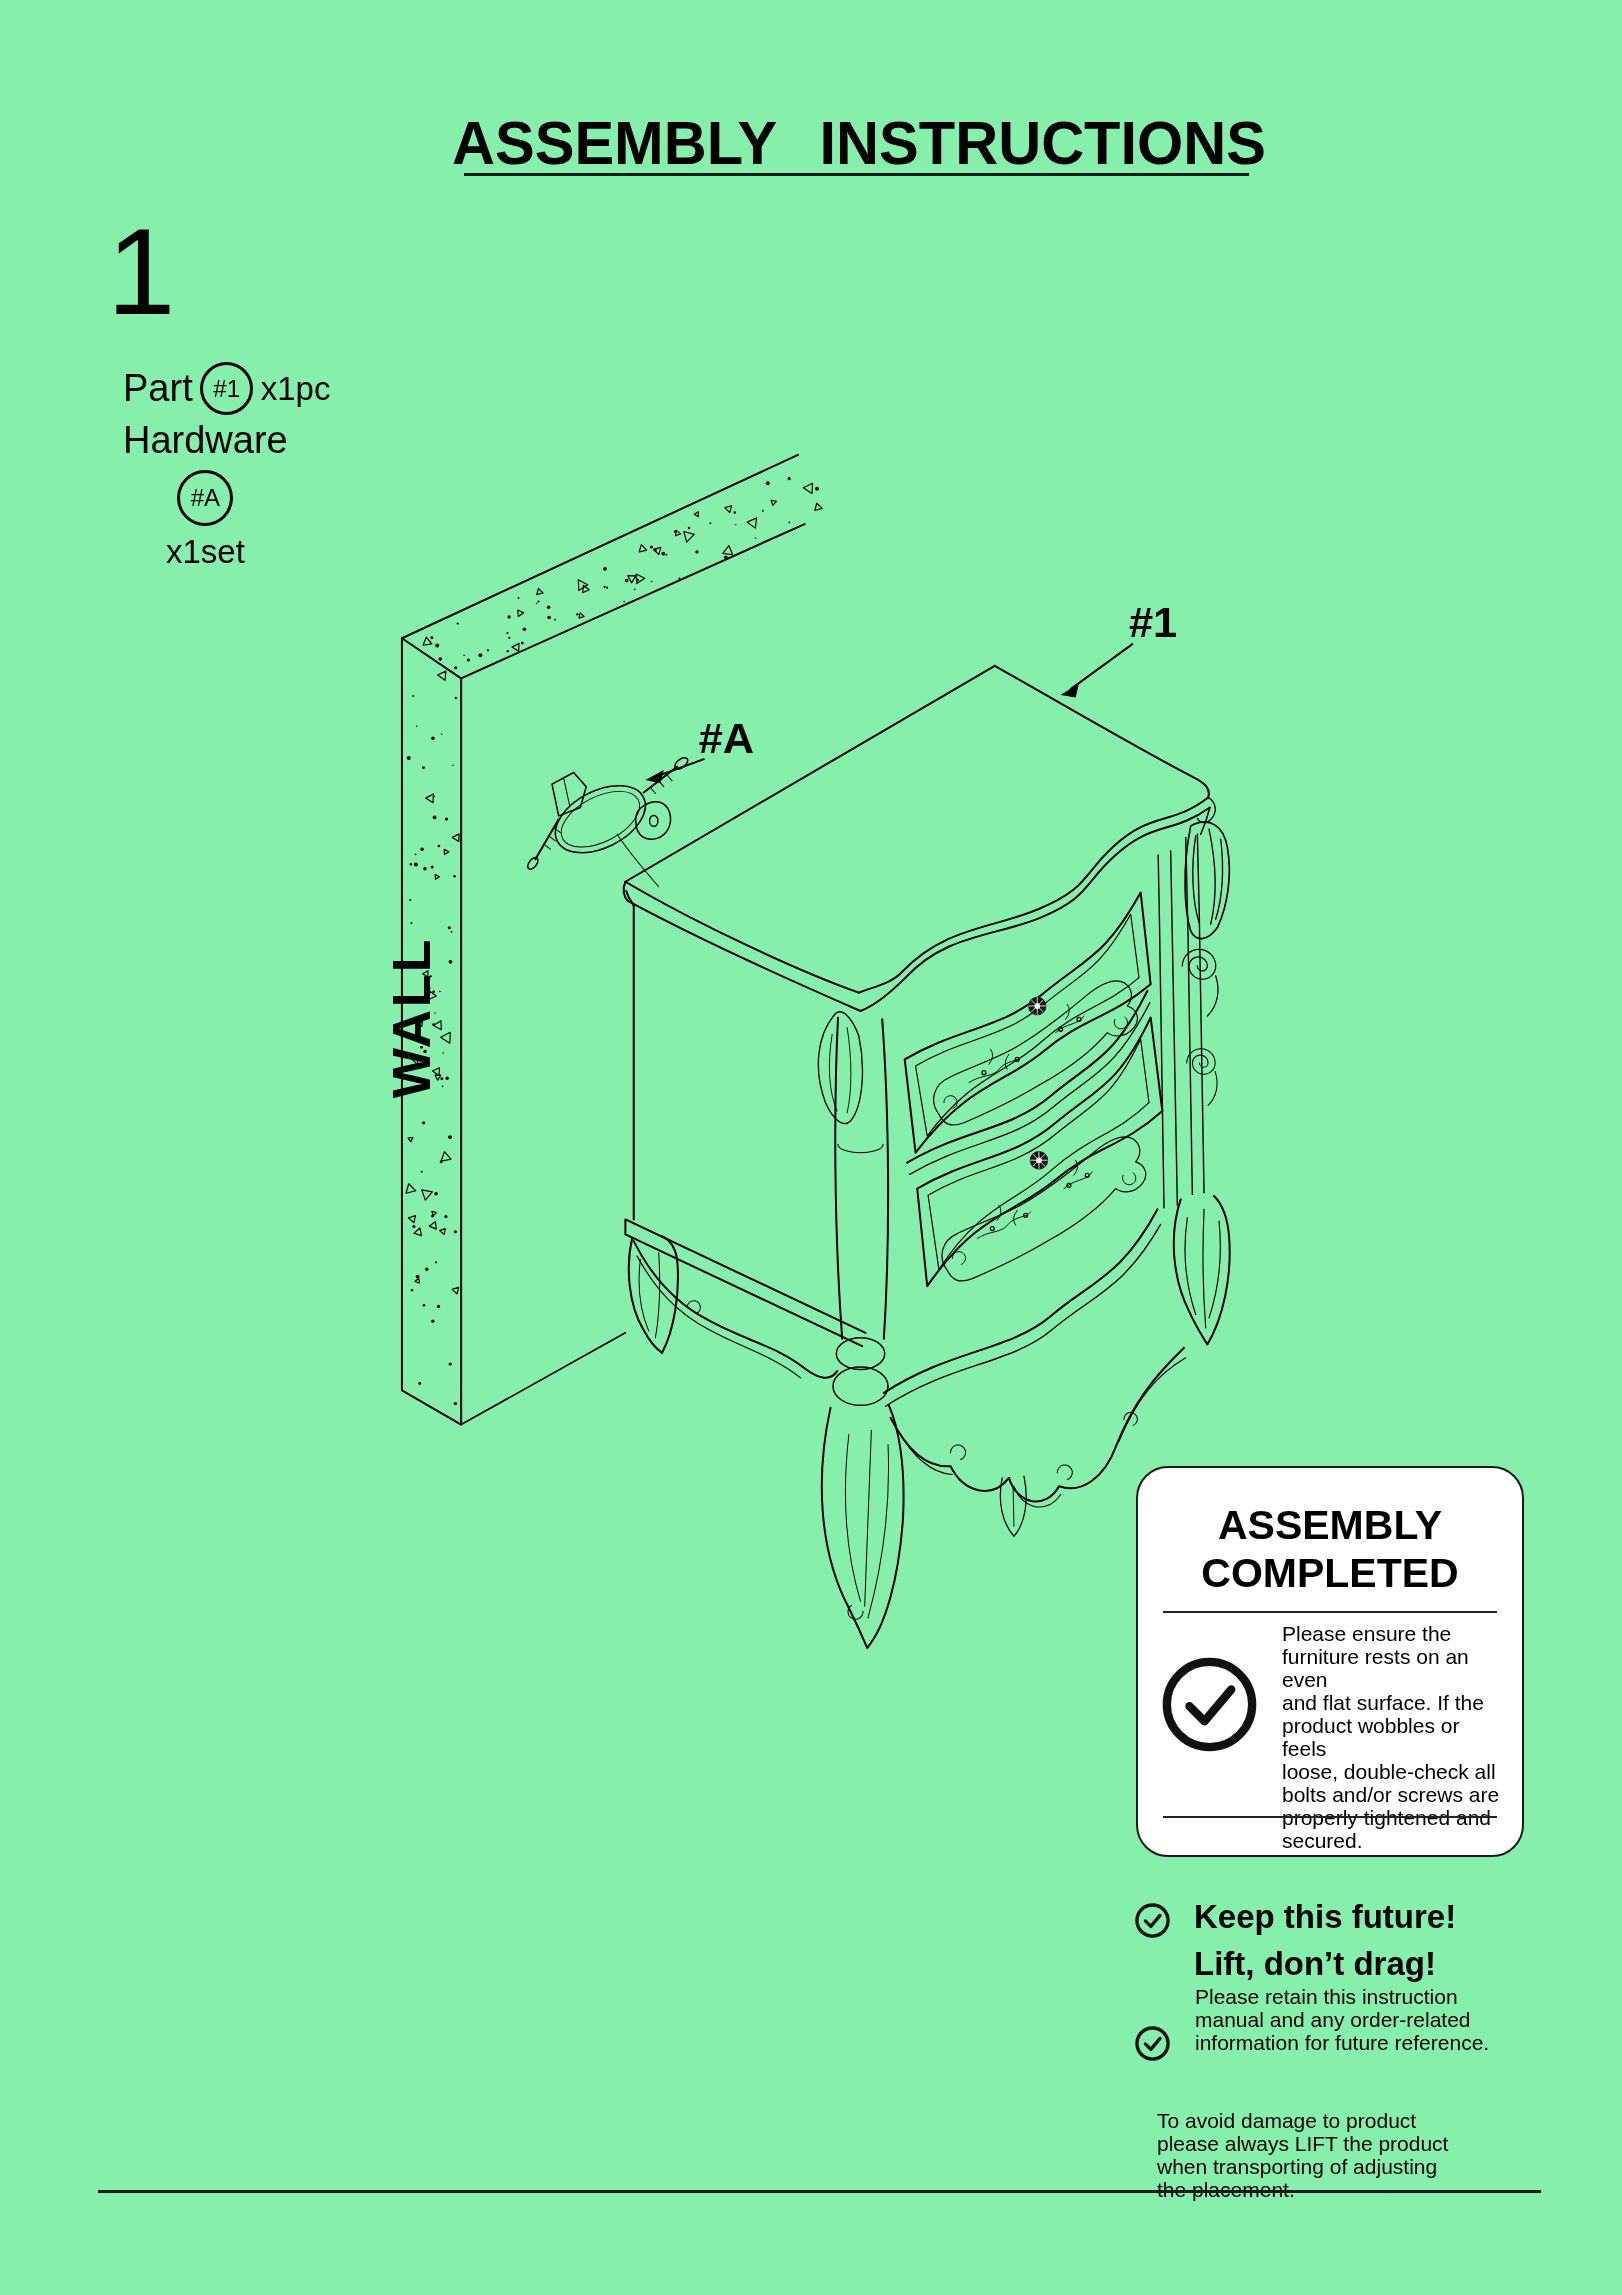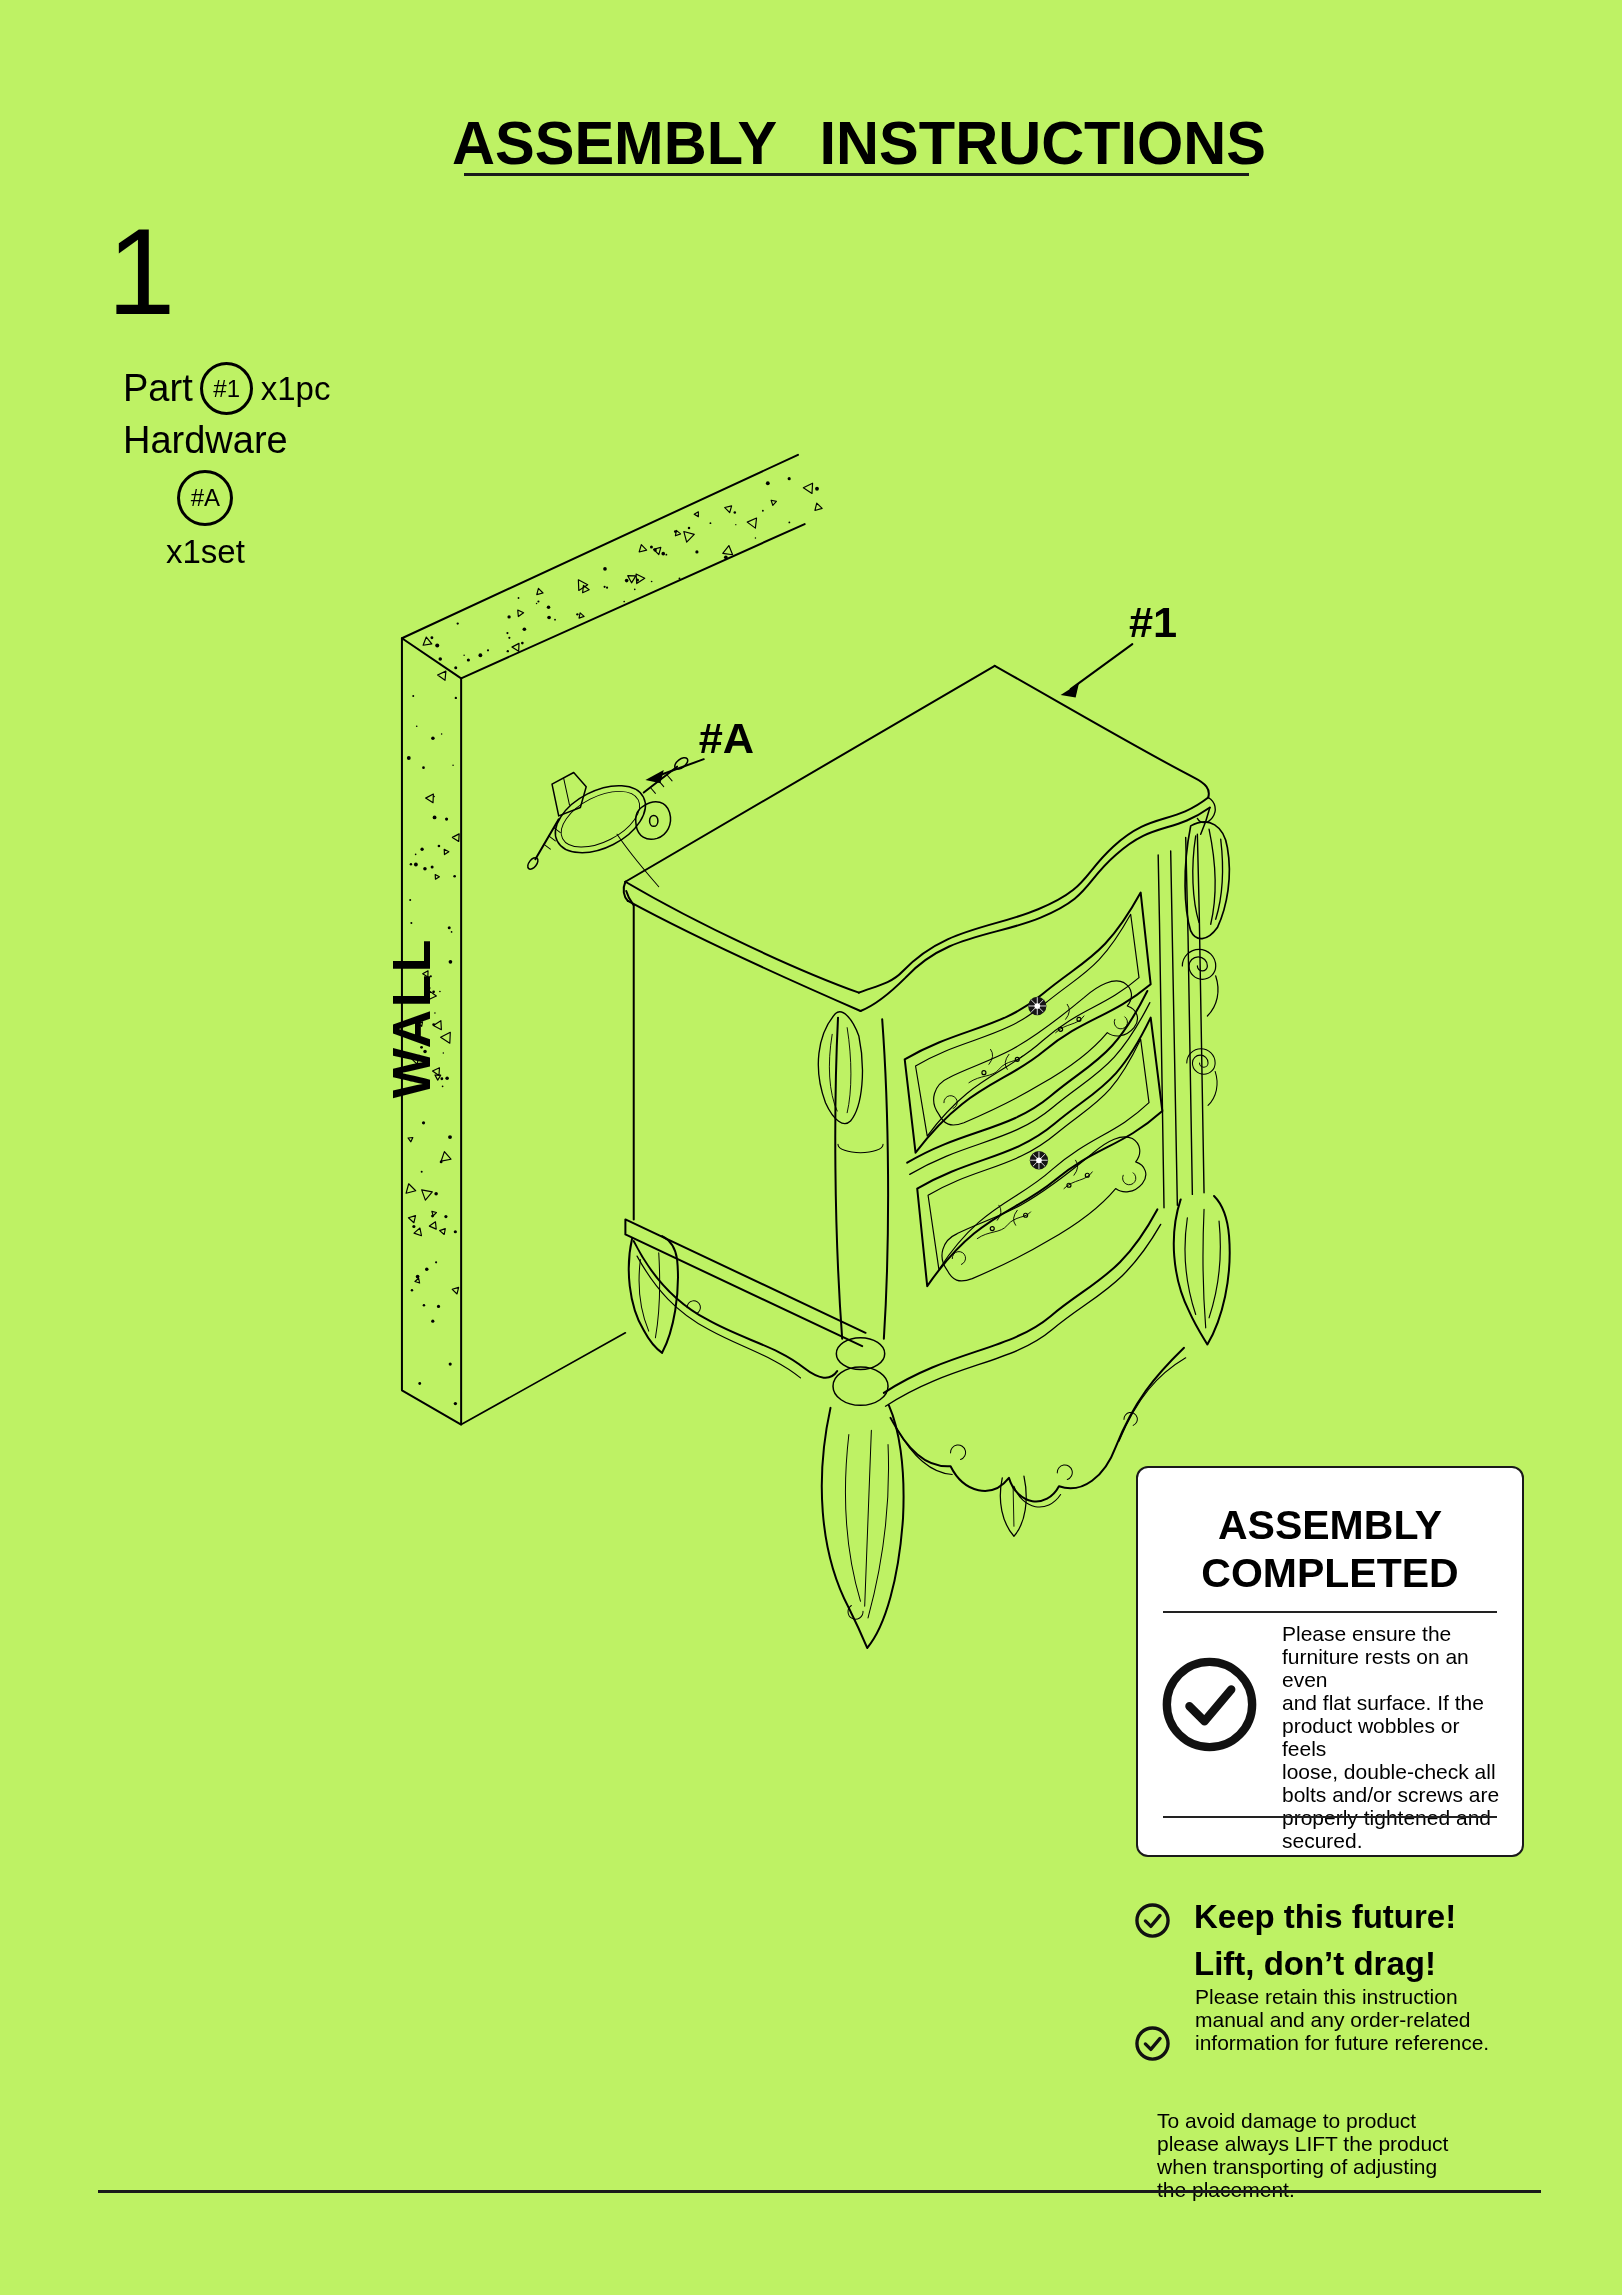--- a/index.html
+++ b/index.html
@@ -1,17 +1,17 @@
 <!DOCTYPE html>
 <html style="font-size:13.3px"><head>
 <meta charset="utf-8">
 <style>
   html,body{margin:0;padding:0;background:#888;}
   #page{
-    position:relative;width:1623px;height:2295px;background:#bef264;
+    position:relative;width:1623px;height:2295px;background:#86efac;
     font-family:"Liberation Sans",sans-serif;color:#000;overflow:hidden;
   }
   .abs{position:absolute;}
   
   #title{
     left:417px;top:107px;width:884px;text-align:center;
     font-size:62px;font-weight:bold;letter-spacing:0px;word-spacing:28px;
     transform:scaleX(.96);transform-origin:center;white-space:nowrap;
   }
   #title-underline{left:464px;top:173px;width:785px;height:2.5px;background:#1a1a1a;}
@@ -25,21 +25,21 @@
     border:3.3px solid #000;border-radius:50%;
     width:47px;height:47px;font-size:24px;font-weight:400;flex:0 0 auto;
   }
   .ref-circle.big{width:50px;height:50px;}
   .qty{font-size:33px;}
   
   #diagram{left:350px;top:434px;width:951px;height:1234px;}
   
   #completed-box{
     left:1136px;top:1466px;width:384px;height:387px;
-    border:2.5px solid #1a1a1a;border-radius:12px;background:#fff;
+    border:2.5px solid #1a1a1a;border-radius:32px;background:#fff;
   }
   #completed-title{left:0;top:33px;width:100%;text-align:center;font-size:41px;font-weight:bold;line-height:1.18;}
   .box-divider{left:25px;width:334px;height:0;border-top:2.5px solid #222;}
   #divider-top{top:143px;}
   #divider-bottom{top:348px;}
   #completed-icon{left:23px;top:188px;}
   #completed-body{left:144px;top:154px;width:227px;font-size:21px;line-height:23px;white-space:pre-line;}
   
   .note-icon{width:37px;height:37px;}
   #note1-icon{left:1134px;top:1902px;}

